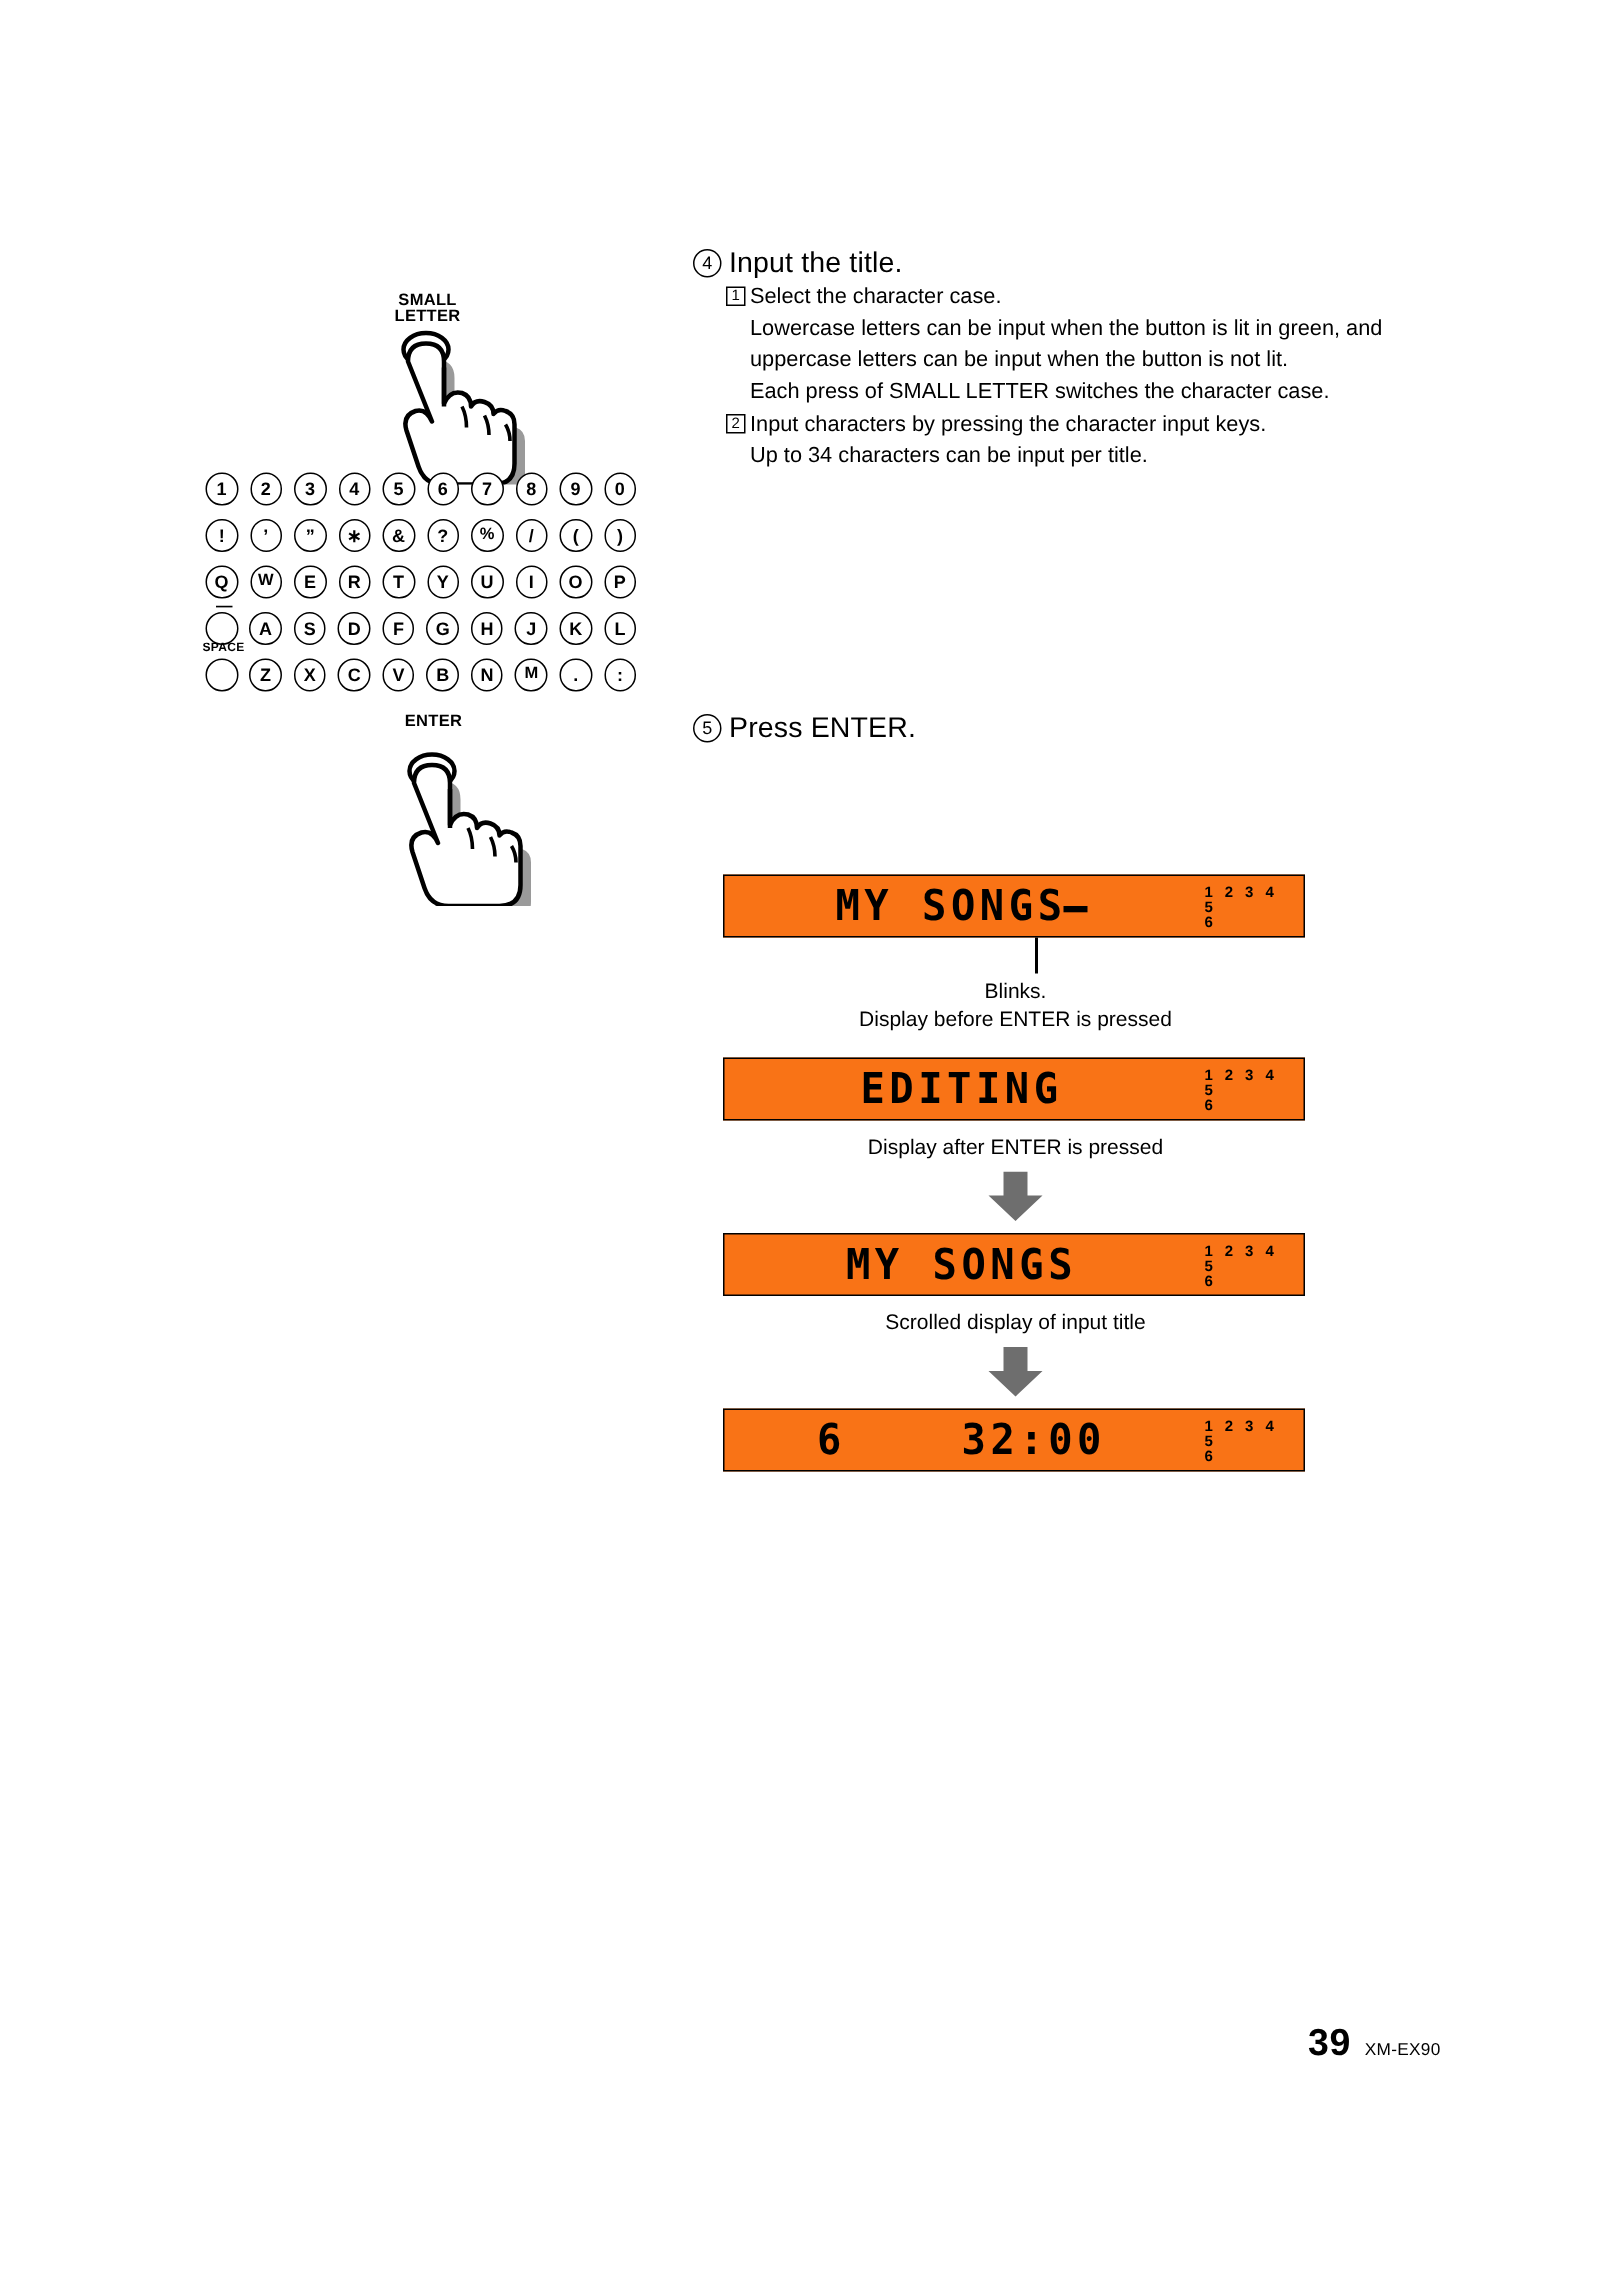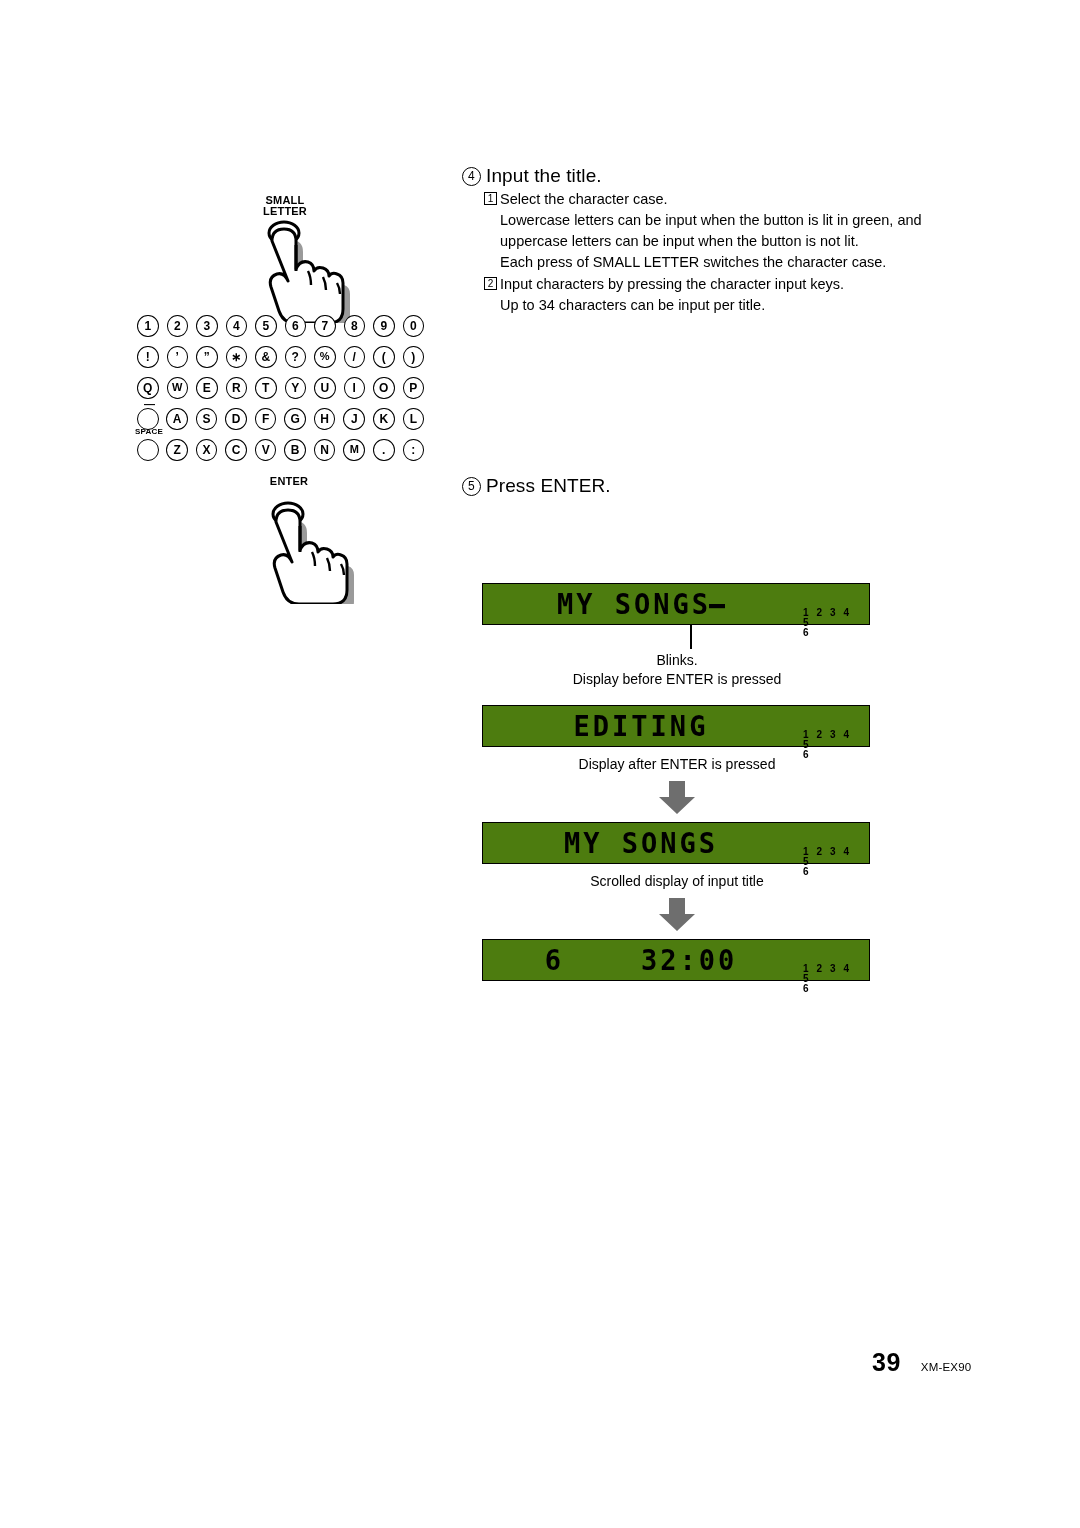--- a/index.html
+++ b/index.html
@@ -179,21 +179,21 @@
     left: 482px;
     top: 583px;
     width: 390px;
   }
   .lcd {
     position: relative;
     width: 388px;
     height: 42px;
     border: 1.6px solid #000;
     box-sizing: border-box;
-    background: #4d7c0f;
+    background: #f97316;
   }
   .lcd-text {
     position: absolute;
     left: 0;
     right: 70px;
     top: 0;
     bottom: 0;
     display: flex;
     align-items: center;
     justify-content: center;
@@ -208,21 +208,21 @@
     display: inline-block;
     border-bottom: 4px solid #000;
     width: 16px;
     position: relative;
     top: 2px;
     margin-left: -2px;
   }
   .lcd-tracks {
     position: absolute;
     right: 10px;
-    top: 24px;
+    top: 7px;
     width: 56px;
     font-size: 10px;
     font-weight: bold;
     line-height: 10px;
     letter-spacing: 2.6px;
   }
   .lcd-tracks .row2 { letter-spacing: 0; }
 
   .caption {
     text-align: center;
@@ -264,21 +264,21 @@
     display: flex;
     align-items: baseline;
   }
   #footer .pageno {
     font-size: 25px;
     font-weight: bold;
     letter-spacing: 0.5px;
   }
   #footer .model {
     font-size: 11.5px;
-    margin-left: 20px;
+    margin-left: 9px;
     letter-spacing: 0.2px;
   }
 </style>
 </head>
 <body>
 
 <div id="left-illustration">
 
   <div class="press-group" id="small-letter-group">
     <div class="btn-caption">

